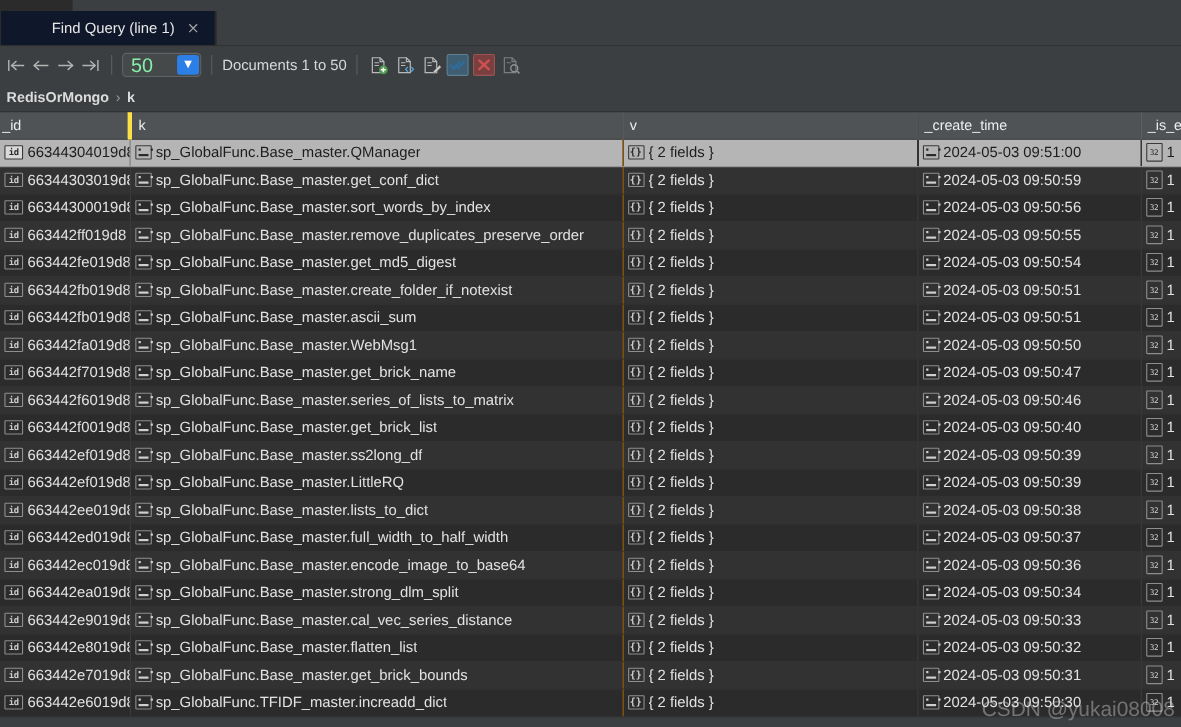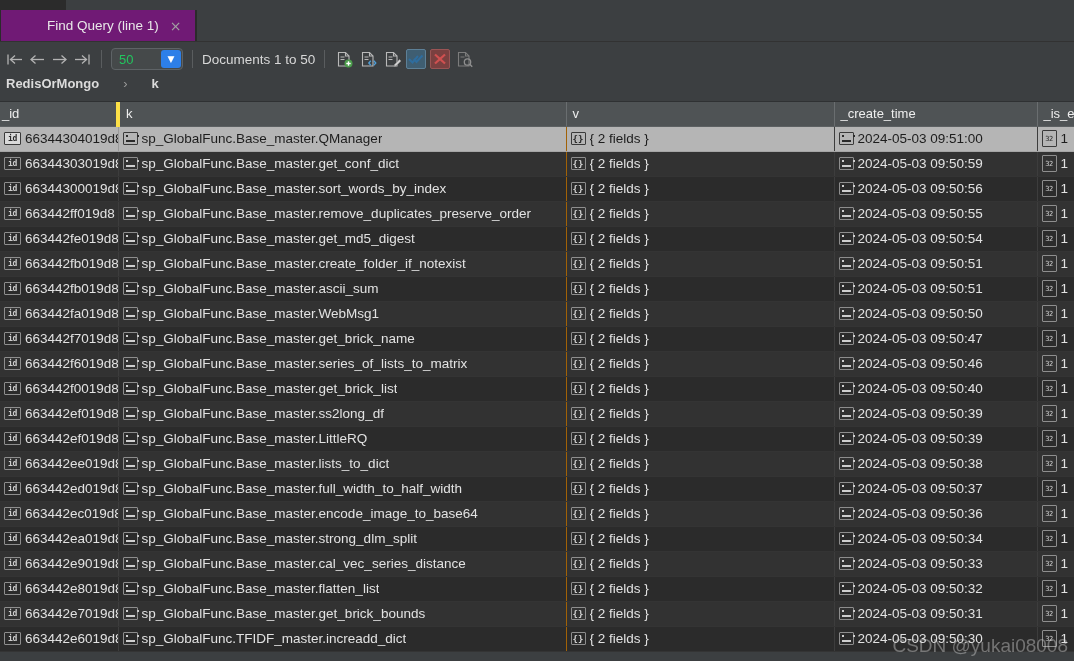--- a/index.html
+++ b/index.html
@@ -26,21 +26,21 @@
     padding: 0 13px;
     font-size: 13.5px;
     color: #808080;
     border-left: 1px solid #2b2b2b;
     border-right: 1px solid #2b2b2b;
     white-space: nowrap;
     cursor: pointer;
     background: #3c3f41;
   }
   .tab.first { border-left: none; padding-left: 2px; }
-  .tab.active { color: #e8e8e8; background: #701a75; padding-left: 46px; }
+  .tab.active { color: #e8e8e8; background: #0f172a; padding-left: 46px; }
   .tab .close-x {
     margin-left: 11px; font-size: 14px; color: #a2a2a2;
     line-height: 1; cursor: pointer; font-family: "DejaVu Sans", sans-serif;
   }
   #tab-filler { flex: 1; border-left: 1px solid #2b2b2b; }
 
   
   #toolbar {
     height: 35px; background: #3c3f41;
     display: flex; align-items: center;
@@ -53,21 +53,21 @@
     color: #b3b3b3; font-size: 15px; cursor: pointer;
     font-family: "DejaVu Sans", sans-serif;
   }
   .tb-sep { width: 1px; height: 18px; background: #5a5d5f; margin: 0 9px; }
   #limit-select {
     width: 72px; height: 22px;
     background: #45494a; border: 1px solid #5e6366; border-radius: 4px;
     display: flex; align-items: center; justify-content: space-between;
     padding-left: 7px; cursor: pointer;
   }
-  #limit-select .val { font-size: 13px; color: #22c55e; }
+  #limit-select .val { font-size: 18px; color: #86efac; }
   #limit-select .chev {
     width: 20px; height: 18px; margin-right: 1px;
     background: #2d7fe8; border-radius: 3px;
     display: flex; align-items: center; justify-content: center;
     color: #fff; font-size: 9px; font-family: "DejaVu Sans", sans-serif;
   }
   #doc-count { font-size: 13.5px; color: #d8d8d8; white-space: nowrap; }
   #doc-icons { display: flex; align-items: center; gap: 4px; }
   .doc-icon {
     width: 20px; height: 20px; cursor: pointer;
@@ -75,22 +75,22 @@
   }
   .doc-icon.boxed {
     border-radius: 2px;
   }
   .doc-icon.confirm { background: #3f5e72; border: 1px solid #5d8097; }
   .doc-icon.cancel { background: #7a4040; border: 1px solid #9a5454; }
 
   
   #breadcrumb {
     height: 26px; background: #3c3f41;
-    display: flex; 
-    padding-left: 6px; gap: 24px;
+    display: flex; align-items: center;
+    padding-left: 6px; gap: 6px;
     font-size: 13px; font-weight: bold; color: #dcdcdc;
     border-bottom: 1px solid #2f3133;
   }
   #breadcrumb .sep { color: #9a9a9a; font-weight: normal; font-size: 13px; }
 
   
   #grid { background: #2b2b2b; }
   table { border-collapse: collapse; table-layout: fixed; width: 1074px; }
   thead th {
     background: #4f5355;

